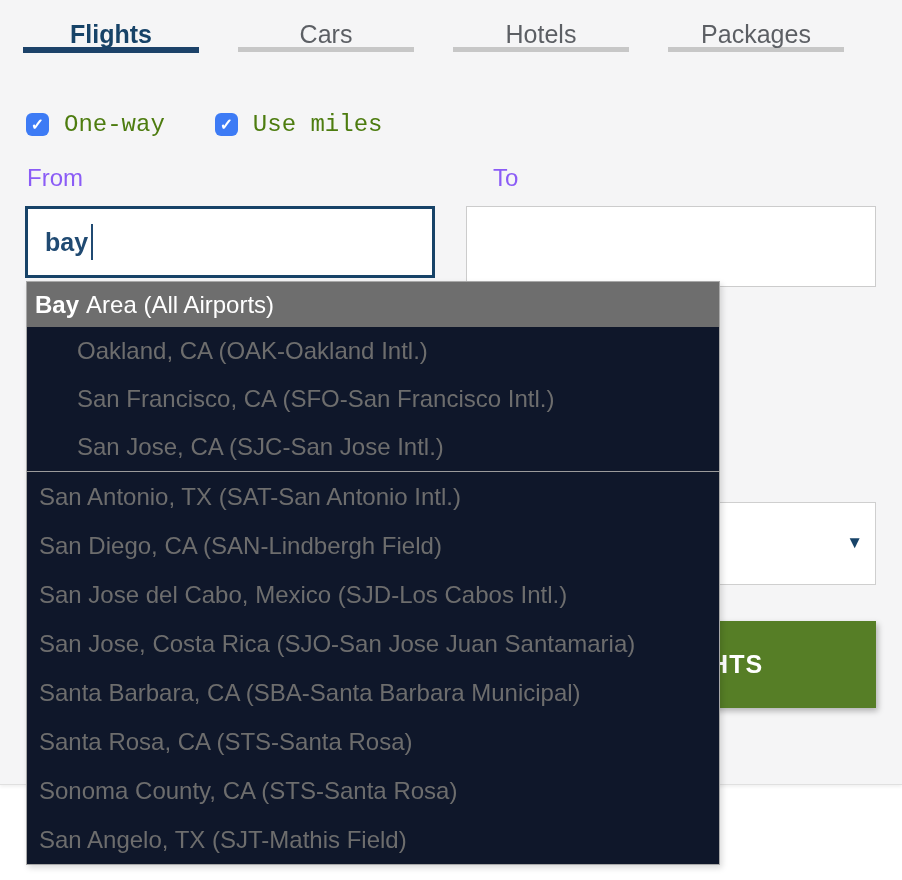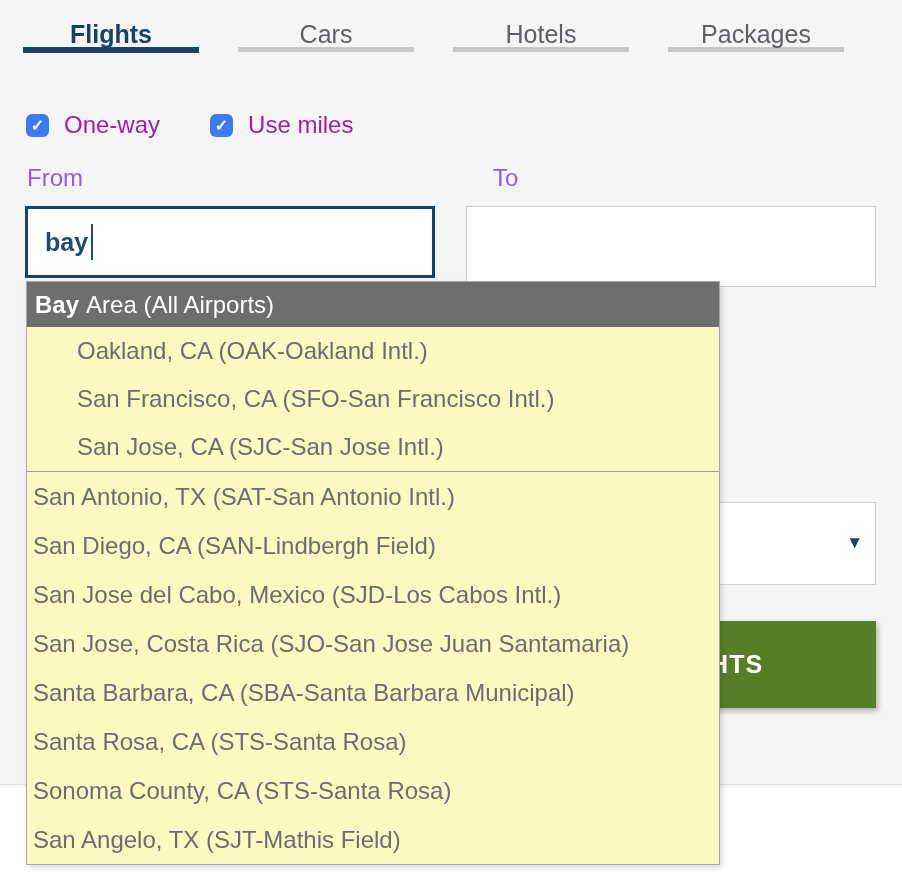--- a/index.html
+++ b/index.html
@@ -26,21 +26,21 @@
   .tab.active .tab-label{ color:#174368; font-weight:bold; }
   .tab.active .tab-bar{ height:6px; background:#1c4269; }
   
   .checks{ position:absolute; left:26px; top:111px; display:flex; gap:50px; }
   .check{ display:flex; align-items:center; cursor:pointer; }
   .box{
     width:23px; height:23px; border-radius:6px; background:#3d7bf5;
     display:flex; align-items:center; justify-content:center;
     color:#ffffff; font-size:16px; font-weight:bold;
   }
-  .check-label{ margin-left:15px; font-size:24px; color:#a21caf; }
+  .check-label{ margin-left:15px; font-size:24px; color:#4d7c0f;font-family:Liberation Mono, monospace; }
   
   .field-label{ position:absolute; font-size:24px; color:#8b5cf6; }
   #from-label{ left:27px; top:164px; }
   #to-label{ left:493px; top:164px; }
   
   .input{
     position:absolute; background:#ffffff; display:flex; align-items:center;
   }
   #from-input{
     left:25px; top:206px; width:410px; height:72px;
@@ -78,24 +78,24 @@
   }
   .dd-header{
     height:45px; background:#6e6e6e; color:#ffffff;
     display:flex; align-items:center; padding-left:8px;
     font-size:24px; cursor:pointer;
   }
   .dd-header .match{ font-weight:bold; }
   .dd-header .rest{ margin-left:7px; }
   .dd-item{
     height:48px; display:flex; align-items:center;
-    font-size:24px; color:#6d6d6d; cursor:pointer; background:#fef9c3;
+    font-size:24px; color:#6d6d6d; cursor:pointer; background:#0f172a;
   }
   .dd-item.grouped{ padding-left:50px; }
-  .dd-item.plain{ padding-left:6px; height:49px; }
+  .dd-item.plain{ padding-left:12px; height:49px; }
   .dd-divider{ border-top:1px solid #9b9b9b; }
 </style>
 </head>
 <body>
 
 <div id="screen">
   <div class="panel"></div>
 
   <div class="tabs">
     <div class="tab active">

